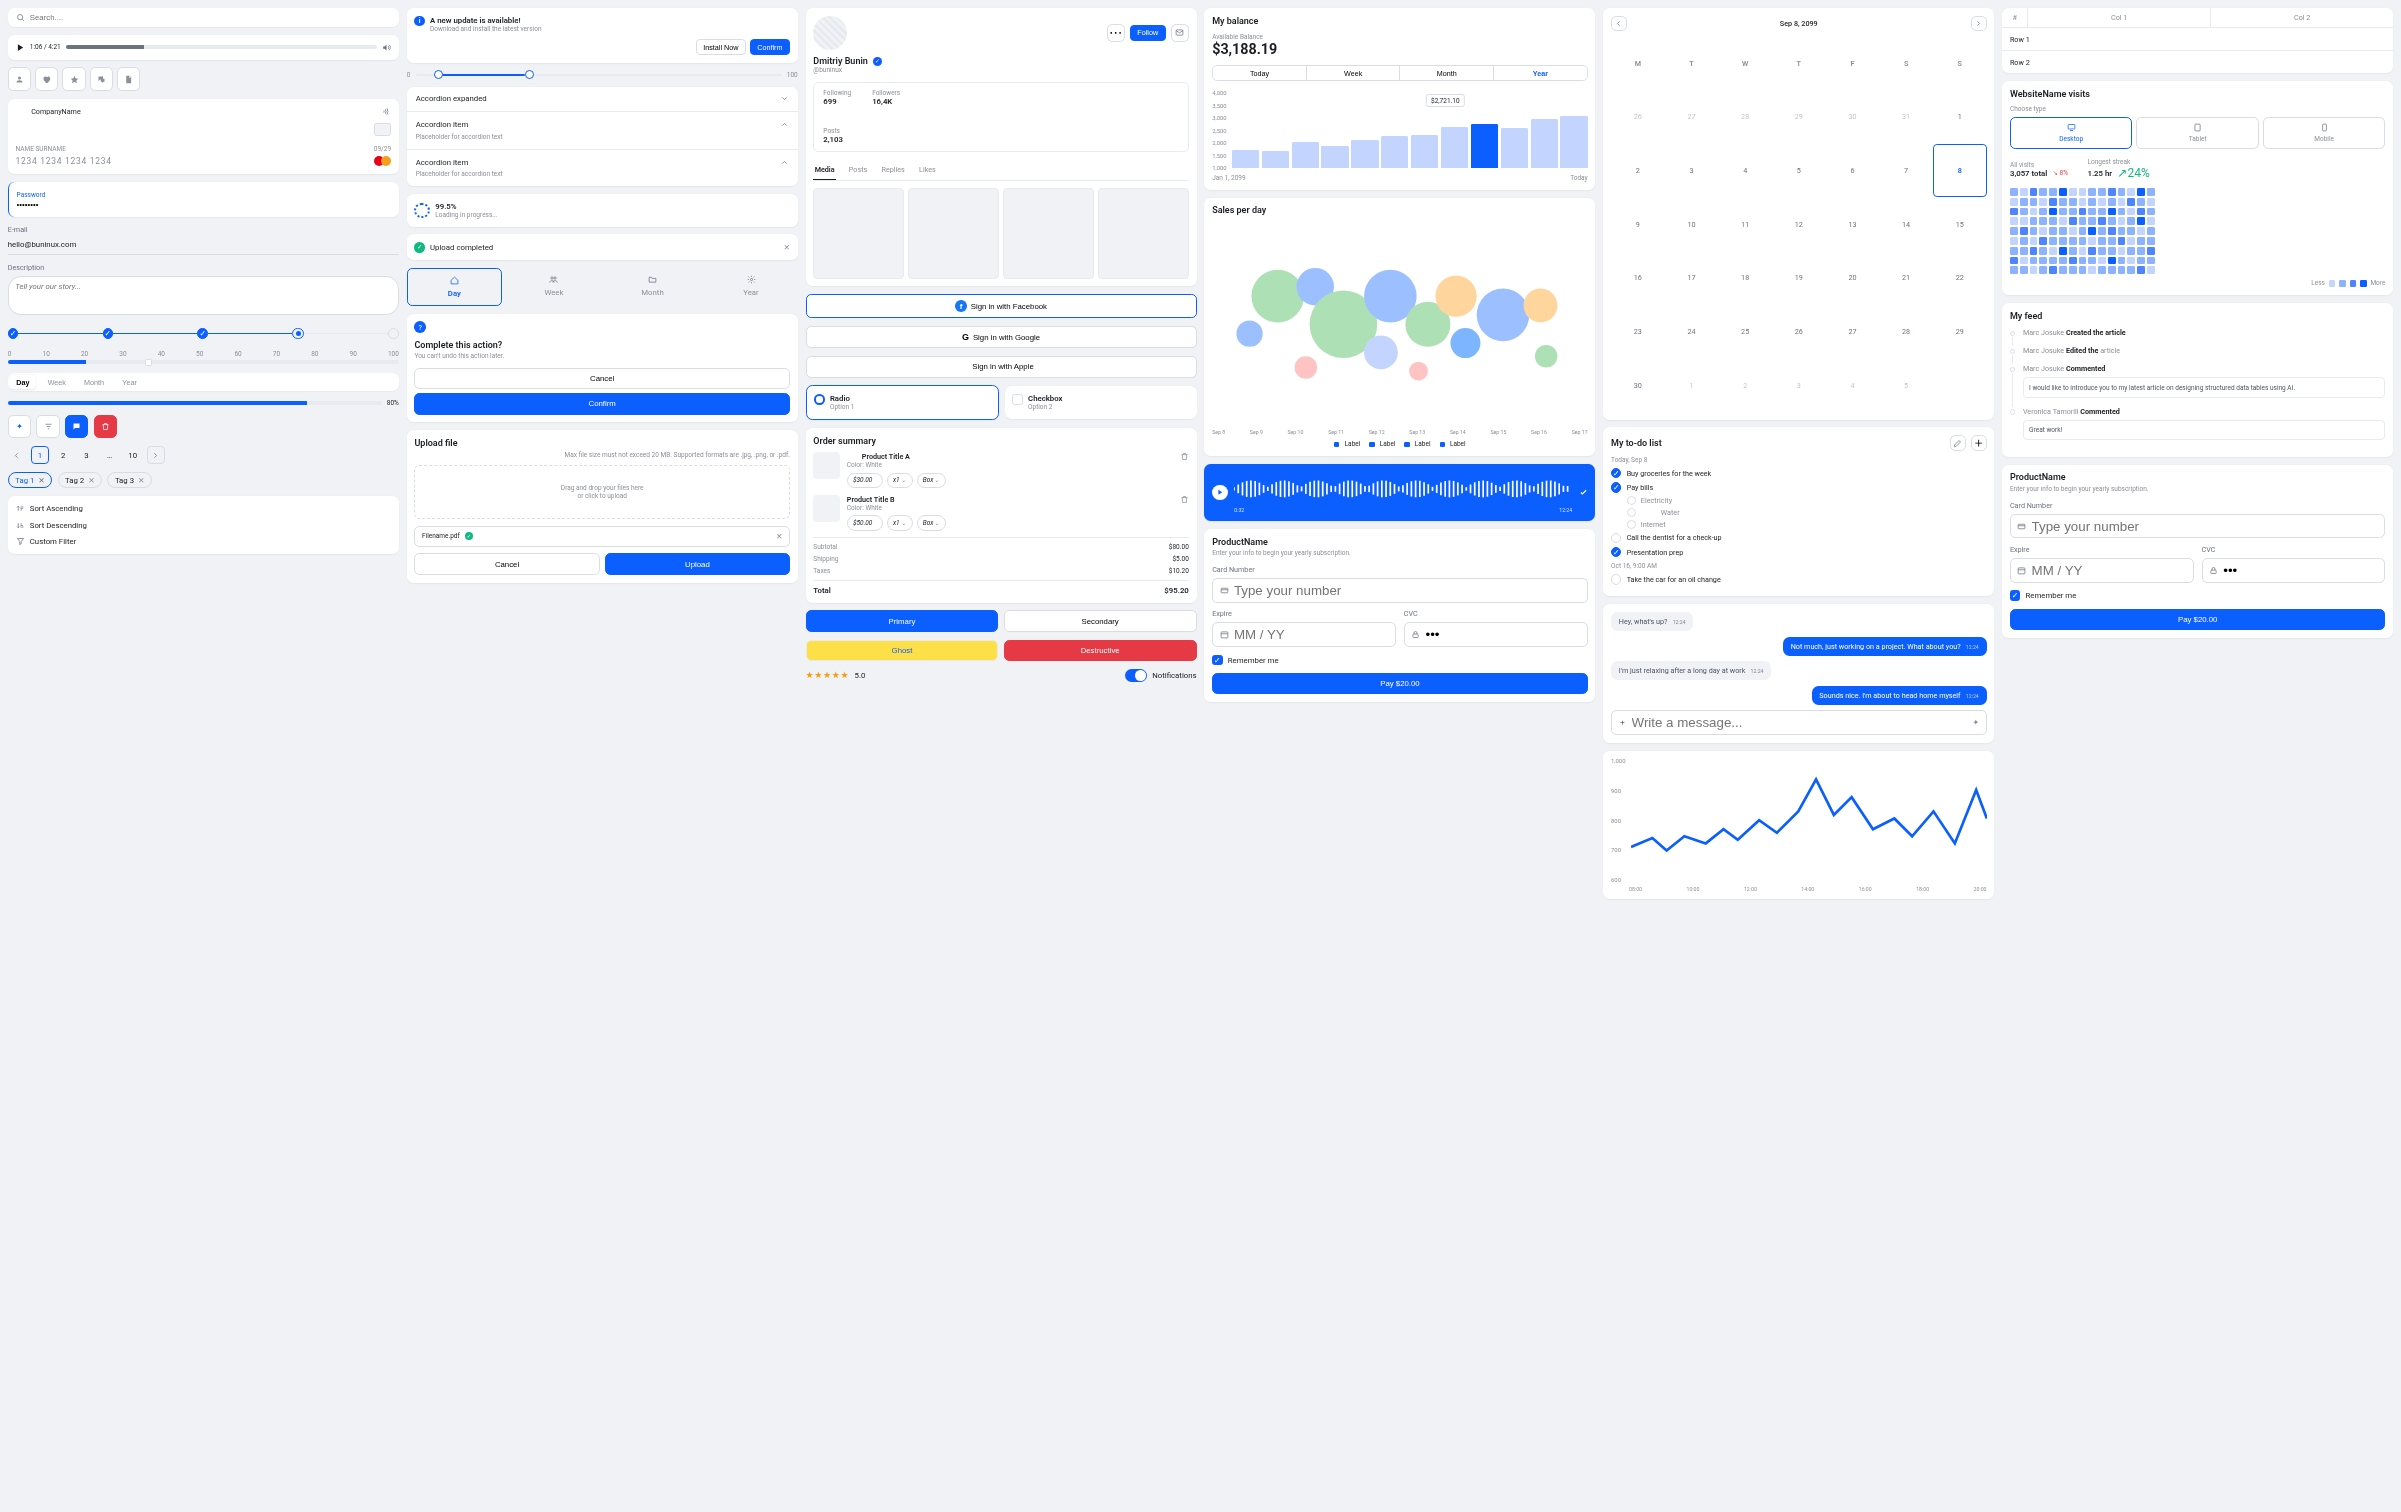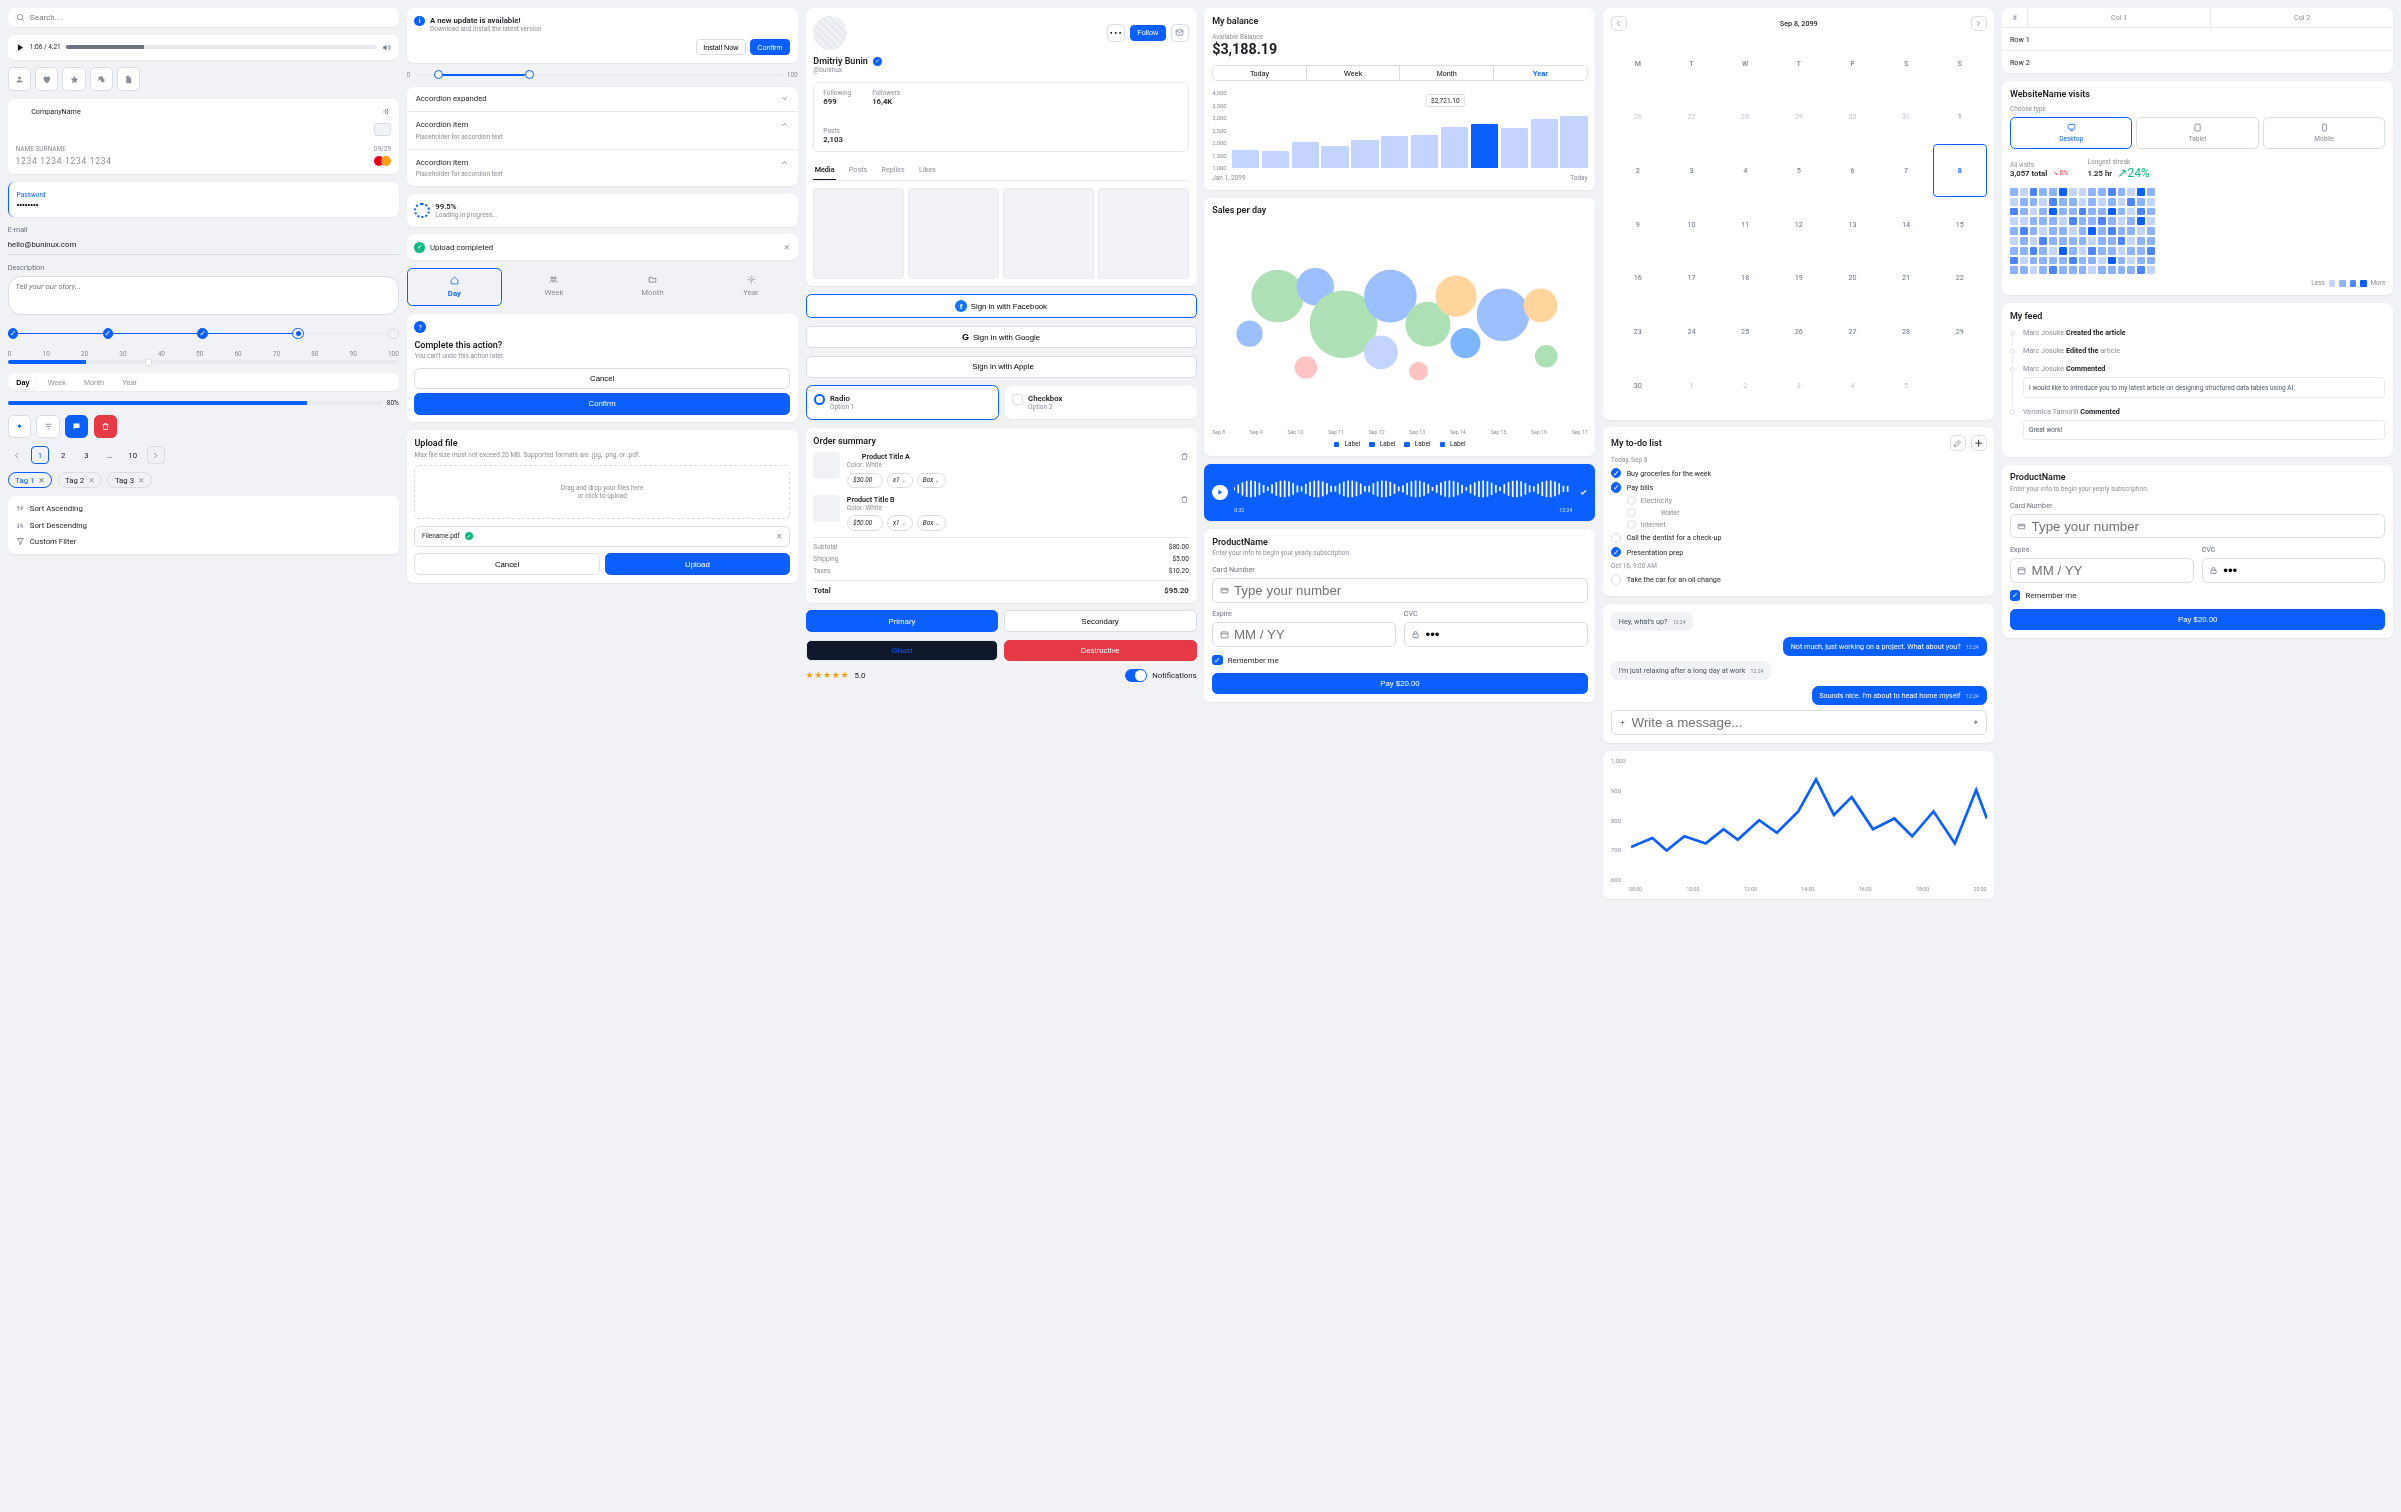--- a/index.html
+++ b/index.html
@@ -7,21 +7,21 @@
 .grid { display: grid; grid-template-columns: repeat(6, 1fr); gap: 7.8px; padding: 7.8px; }
 .col { display: flex; flex-direction: column; gap: 7.8px; }
 .card { background: #fff; border-radius: 6.5px; padding: 7.8px; box-shadow: 0 0.7px 1.3px rgba(0,0,0,.05); }
 .no-pad { padding: 0; }
 .muted { color: #8b8f97; }
 .small { font-size: 6.5px; }
 .title { font-weight: 600; font-size: 9px; }
 .label-s { font-size: 7.2px; color: #6b7280; margin-bottom: 3.9px; display: block; }
 .btn { border-radius: 5.2px; padding: 5.2px 9px; font-size: 7.8px; border: 0.7px solid #d9dde3; background: #fff; cursor: pointer; display: inline-flex; align-items: center; justify-content: center; gap: 3.9px; font-weight: 500;}
 .btn-primary { background: #0b5fff; color: #fff; border-color: #0b5fff; }
-.btn-ghost { background: #0f172a; color: #0b5fff; border-color: transparent; }
+.btn-ghost { background: #fde047; color: #0b5fff; border-color: transparent; }
 .btn-dest { background: #e63946; color: #fff; border-color: #e63946; }
 .btn-sm { padding: 2.6px 6.5px; font-size: 7.2px; border-radius: 3.9px;}
 .row { display: flex; align-items: center; gap: 5.2px; }
 .spread { display: flex; justify-content: space-between; align-items: center; }
 .input { width: 100%; border: 0.7px solid #d9dde3; border-radius: 13px; padding: 5.2px 6.5px; font-size: 7.8px; background: #fff; font-style: italic; }
 .input-group { display: flex; align-items: center; border: 0.7px solid #d9dde3; border-radius: 5.2px; padding: 3.9px 6.5px; gap: 5.2px; background: #fff; }
 .icon { width: 9px; height: 9px; display: inline-block; }
 .svg { stroke: #6b7280; fill: none; stroke-width: 2; }
 .iconbtn { width: 23.4px; height: 23.4px; border: 0.7px solid #d9dde3; border-radius: 5.2px; display: flex; align-items: center; justify-content: center; background: #fff; cursor: pointer; }
 .iconbtn.active { background: #0b5fff; border-color: #0b5fff; }
@@ -398,21 +398,21 @@
   <div class="card">
     <div style="width:11.7px;height:11.7px;background:#0b5fff;color:#fff;border-radius:50%;display:flex;align-items:center;justify-content:center;font-size:7.2px;margin-bottom:6.5px;">?</div>
     <div class="title">Complete this action?</div>
     <div class="small muted" style="margin:2.6px 0 7.8px;">You can't undo this action later.</div>
     <button class="btn" style="width:100%;margin-bottom:3.9px;">Cancel</button>
     <button class="btn btn-primary" style="width:100%;">Confirm</button>
   </div>
 
   <div class="card">
     <div class="title">Upload file</div>
-    <div class="small muted" style="margin:2.6px 0 6.5px;">Max file size must not exceed 20 MB. Supported formats are .jpg, .png, or .pdf.</div>
+    <div class="small muted" style="margin:2.6px 0 6.5px;text-align:right;">Max file size must not exceed 20 MB. Supported formats are .jpg, .png, or .pdf.</div>
     <div style="border:1px dashed #d9dde3;border-radius:5.2px;padding:18px 6.5px;text-align:center;">
       <div class="small muted">Drag and drop your files here</div>
       <div class="small muted">or click to upload</div>
     </div>
     <div class="spread" style="border:0.7px solid #d9dde3;border-radius:5.2px;padding:5.2px 6.5px;margin-top:6.5px;">
       <div class="row">
         <span class="small">Filename.pdf</span>
         <div style="width:7.8px;height:7.8px;background:#10b981;border-radius:50%;color:#fff;font-size:5.2px;display:flex;align-items:center;justify-content:center;">✓</div>
       </div>
       <span class="muted">✕</span>

